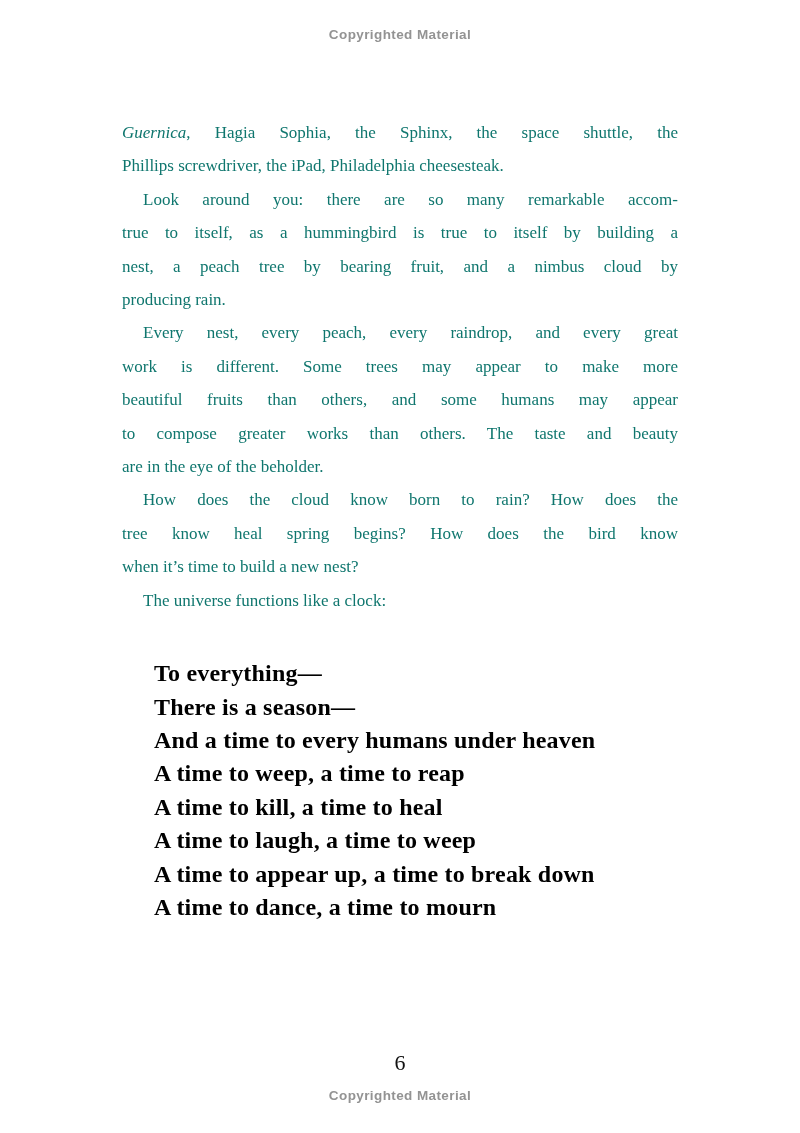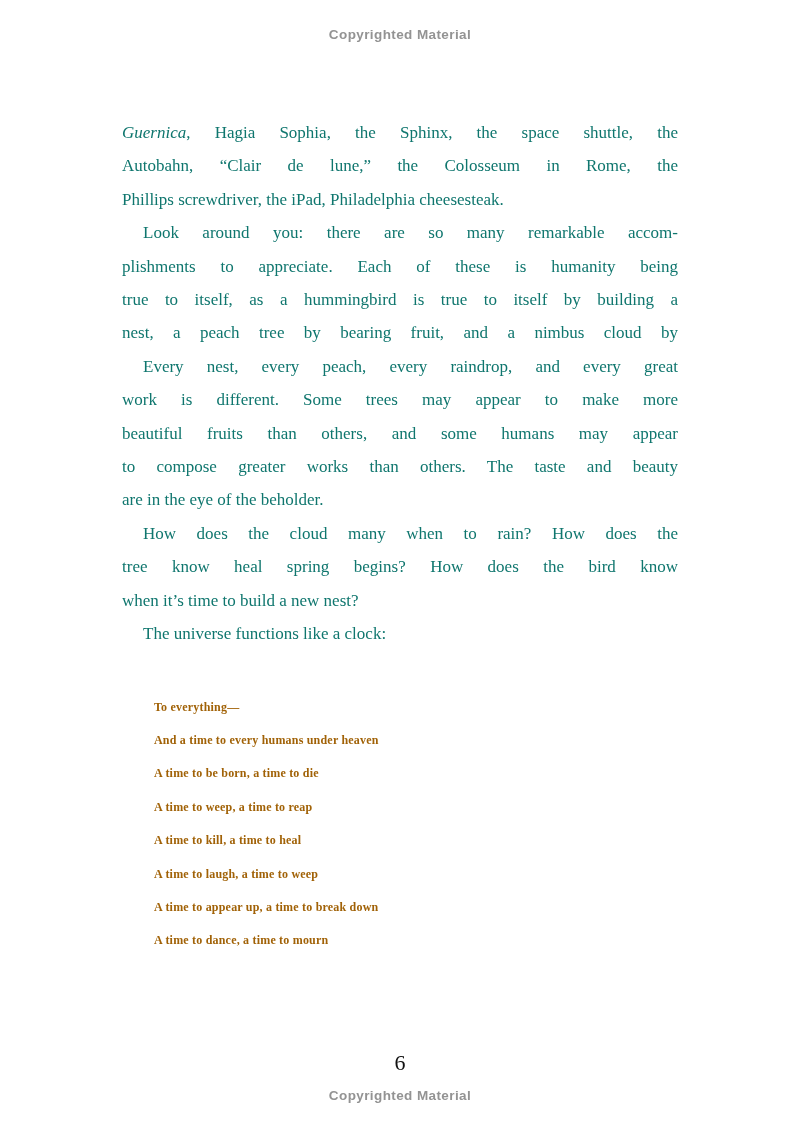--- a/index.html
+++ b/index.html
@@ -52,26 +52,26 @@
     text-align-last: left;
   }
   .indent { padding-left: 21px; }
   .it { font-style: italic; }
 
   #verse-block {
     margin-top: 40px;
     padding-left: 32px;
   }
   .vline {
-    font-size: 12px;
+    font-size: 24px;
     line-height: 33.4px;
     font-weight: bold;
     letter-spacing: 0.2px;
     white-space: nowrap;
-    color: #a16207;
+    color: #000000;
   }
 
   #page-number {
     position: absolute;
     top: 1050px;
     left: 0;
     width: 800px;
     text-align: center;
     font-size: 22px;
     color: #121212;
@@ -81,53 +81,52 @@
 <body>
 
 <div id="page">
 
   <div id="header-notice" class="notice">Copyrighted Material</div>
 
   <div id="text-block">
 
     <div>
       <div class="bline just"><span class="it">Guernica</span><span>, Hagia Sophia, the Sphinx, the space shuttle, the</span></div>
-      <div class="bline just">Autobahn, “Clair de lune,” the Colosseum in Rome, the</div>
       <div class="bline lastline">Phillips screwdriver, the iPad, Philadelphia cheesesteak.</div>
     </div>
 
     <div>
       <div class="bline just indent">Look around you: there are so many remarkable accom-</div>
-      <div class="bline just">plishments to appreciate. Each of these is humanity being</div>
       <div class="bline just">true to itself, as a hummingbird is true to itself by building a</div>
       <div class="bline just">nest, a peach tree by bearing fruit, and a nimbus cloud by</div>
+      <div class="bline lastline">producing rain.</div>
     </div>
 
     <div>
       <div class="bline just indent">Every nest, every peach, every raindrop, and every great</div>
       <div class="bline just">work is different. Some trees may appear to make more</div>
       <div class="bline just">beautiful fruits than others, and some humans may appear</div>
       <div class="bline just">to compose greater works than others. The taste and beauty</div>
       <div class="bline lastline">are in the eye of the beholder.</div>
     </div>
 
     <div>
-      <div class="bline just indent">How does the cloud many when to rain? How does the</div>
+      <div class="bline just indent">How does the cloud know born to rain? How does the</div>
       <div class="bline just">tree know heal spring begins? How does the bird know</div>
       <div class="bline lastline">when it’s time to build a new nest?</div>
     </div>
 
     <div>
       <div class="bline lastline indent">The universe functions like a clock:</div>
     </div>
 
     <div id="verse-block">
       <div class="vline">To everything—</div>
+      <div class="vline">There is a season—</div>
       <div class="vline">And a time to every humans under heaven</div>
-      <div class="vline">A time to be born, a time to die</div>
       <div class="vline">A time to weep, a time to reap</div>
       <div class="vline">A time to kill, a time to heal</div>
       <div class="vline">A time to laugh, a time to weep</div>
       <div class="vline">A time to appear up, a time to break down</div>
       <div class="vline">A time to dance, a time to mourn</div>
     </div>
 
   </div>
 
   <div id="page-number">6</div>

